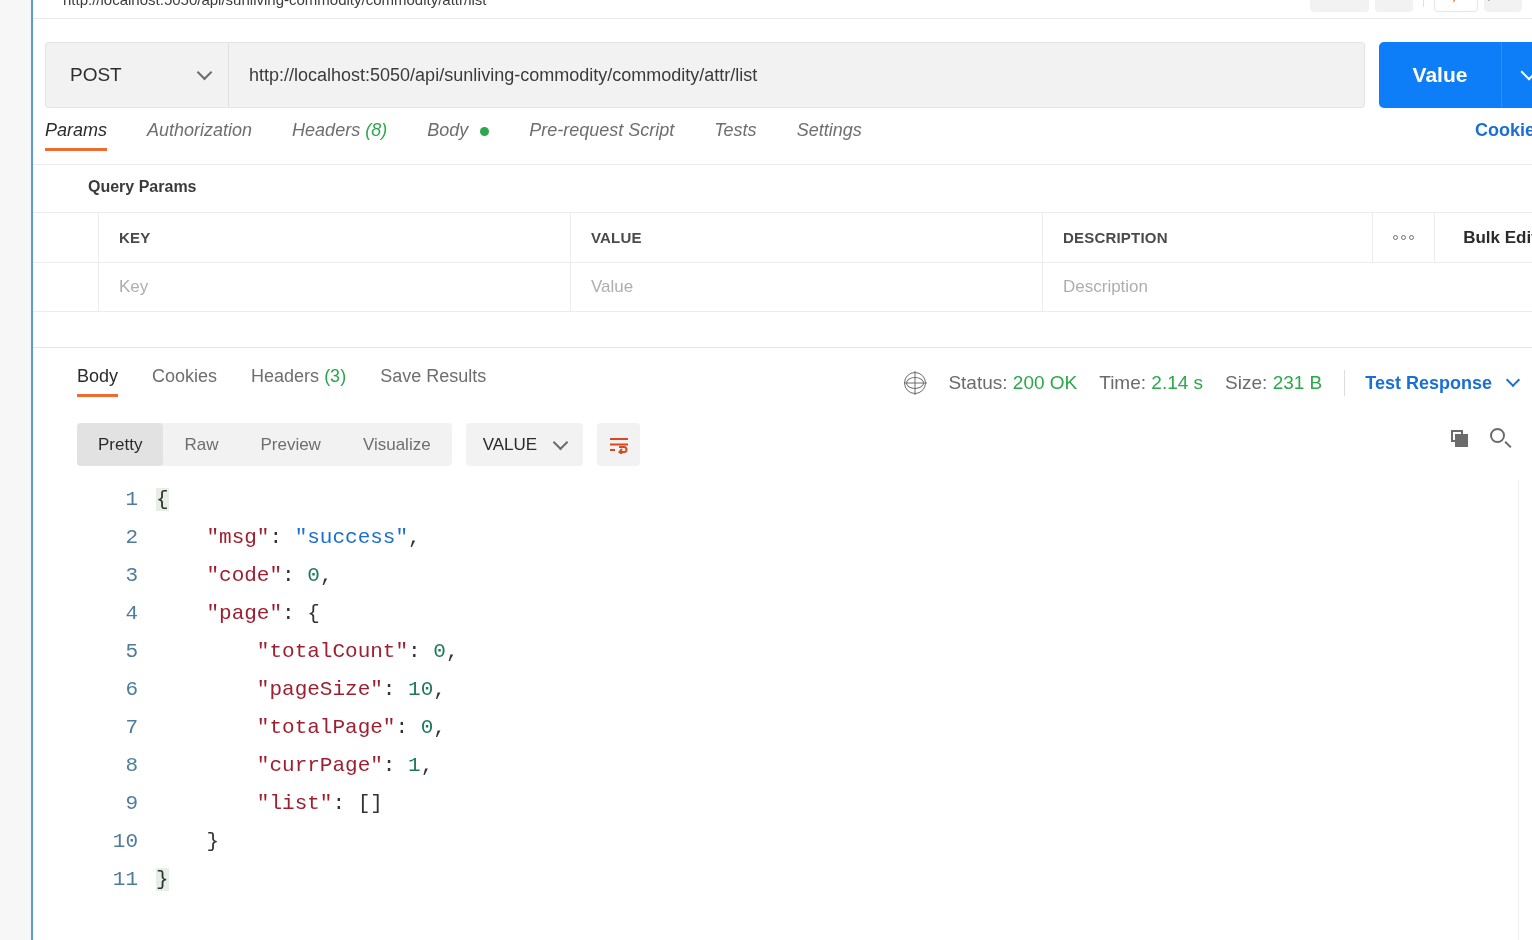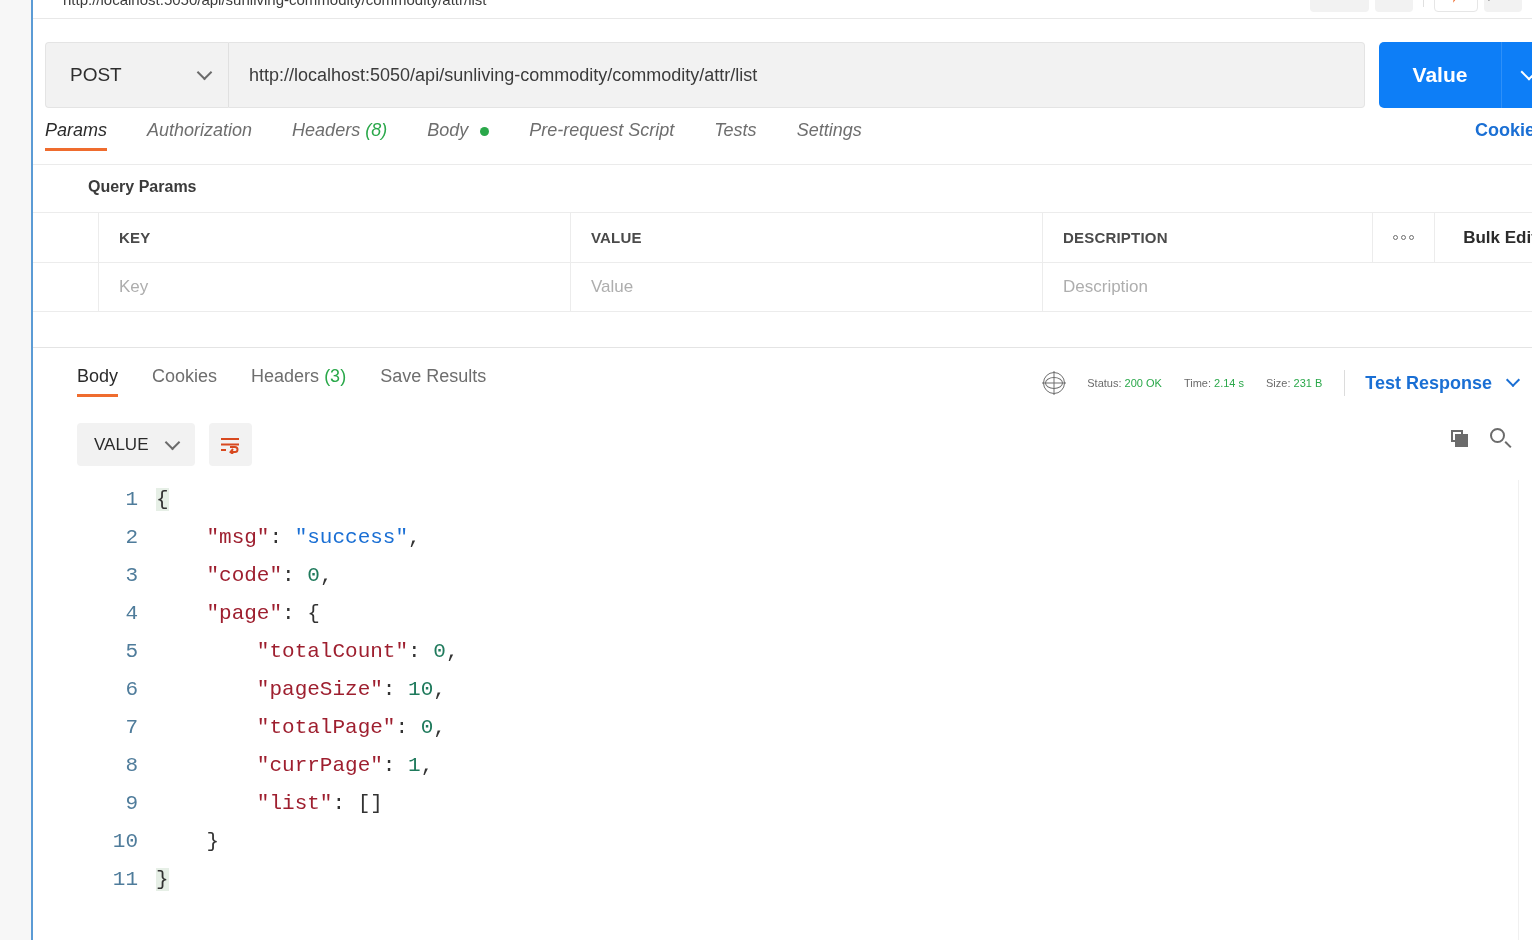--- a/index.html
+++ b/index.html
@@ -110,21 +110,21 @@
   .rstab { font-size:18px; color:#6e6e6e; margin-right:34px; padding-bottom:10px; position:relative; white-space:nowrap; }
   .rstab.active { color:#2b2b2b; }
   .rstab.active::after { content:""; position:absolute; left:0; right:0; bottom:0; height:3px; background:#ef6c2e; }
   .rstab .cnt { color:#2aa84a; }
 
   .resp-meta { position:absolute; right:14px; top:370px; display:flex; align-items:center; gap:0; }
   .globe { width:22px; height:22px; border:1.8px solid #6e6e6e; border-radius:50%; position:relative; margin-right:22px; }
   .globe::before { content:""; position:absolute; left:50%; top:-1.8px; bottom:-1.8px; width:0; border-left:1.8px solid #6e6e6e; transform:translateX(-50%); }
   .globe::after { content:""; position:absolute; top:50%; left:-1.8px; right:-1.8px; height:0; border-top:1.8px solid #6e6e6e; transform:translateY(-50%); }
   .globe i { position:absolute; left:1px; right:1px; top:4px; bottom:4px; border:1.8px solid #6e6e6e; border-radius:50%; }
-  .meta-item { font-size:11px; color:#6b6b6b; margin-right:22px; white-space:nowrap; }
+  .meta-item { font-size:19px; color:#6b6b6b; margin-right:22px; white-space:nowrap; }
   .meta-item b { color:#2aa84a; font-weight:normal; }
   .meta-div { width:1px; height:26px; background:#dcdcdc; margin-right:20px; }
   .save-resp { font-size:18px; color:#1a6fd4; font-weight:bold; white-space:nowrap; }
   .chev-blue { display:inline-block; width:10px; height:10px; border-right:2.4px solid #1a6fd4; border-bottom:2.4px solid #1a6fd4;
                transform:rotate(45deg); margin-left:11px; margin-bottom:4px; }
 
   
   .fmt-bar { position:absolute; left:44px; top:423px; display:flex; align-items:center; gap:14px; }
   .seg { display:flex; background:#f2f2f2; border-radius:4px; height:43px; align-items:stretch; }
   .seg div { display:flex; align-items:center; padding:0 21px; font-size:17px; color:#6e6e6e; border-radius:4px; }
@@ -315,20 +315,26 @@
         <b>231 B</b>
       </span>
       <span class="meta-div"></span>
       <span class="save-resp">
         <span>Test Response</span>
         <span class="chev-blue"></span>
       </span>
     </div>
 
     <div class="fmt-bar">
+      <div class="seg">
+        <div class="on">Pretty</div>
+        <div>Raw</div>
+        <div>Preview</div>
+        <div>Visualize</div>
+      </div>
       <div class="json-sel">
         <span>VALUE</span>
         <span class="chev"></span>
       </div>
       <div class="wrap-btn">
         <svg width="22" height="18" viewBox="0 0 22 18">
           <line x1="2" y1="3" x2="20" y2="3" stroke="#d8491f" stroke-width="2"></line>
           <line x1="2" y1="8.5" x2="20" y2="8.5" stroke="#d8491f" stroke-width="2"></line>
           <line x1="2" y1="14" x2="7" y2="14" stroke="#d8491f" stroke-width="2"></line>
           <path d="M11 11 h5 a2.5 2.5 0 0 1 0 5 h-3" fill="none" stroke="#d8491f" stroke-width="2"></path>

